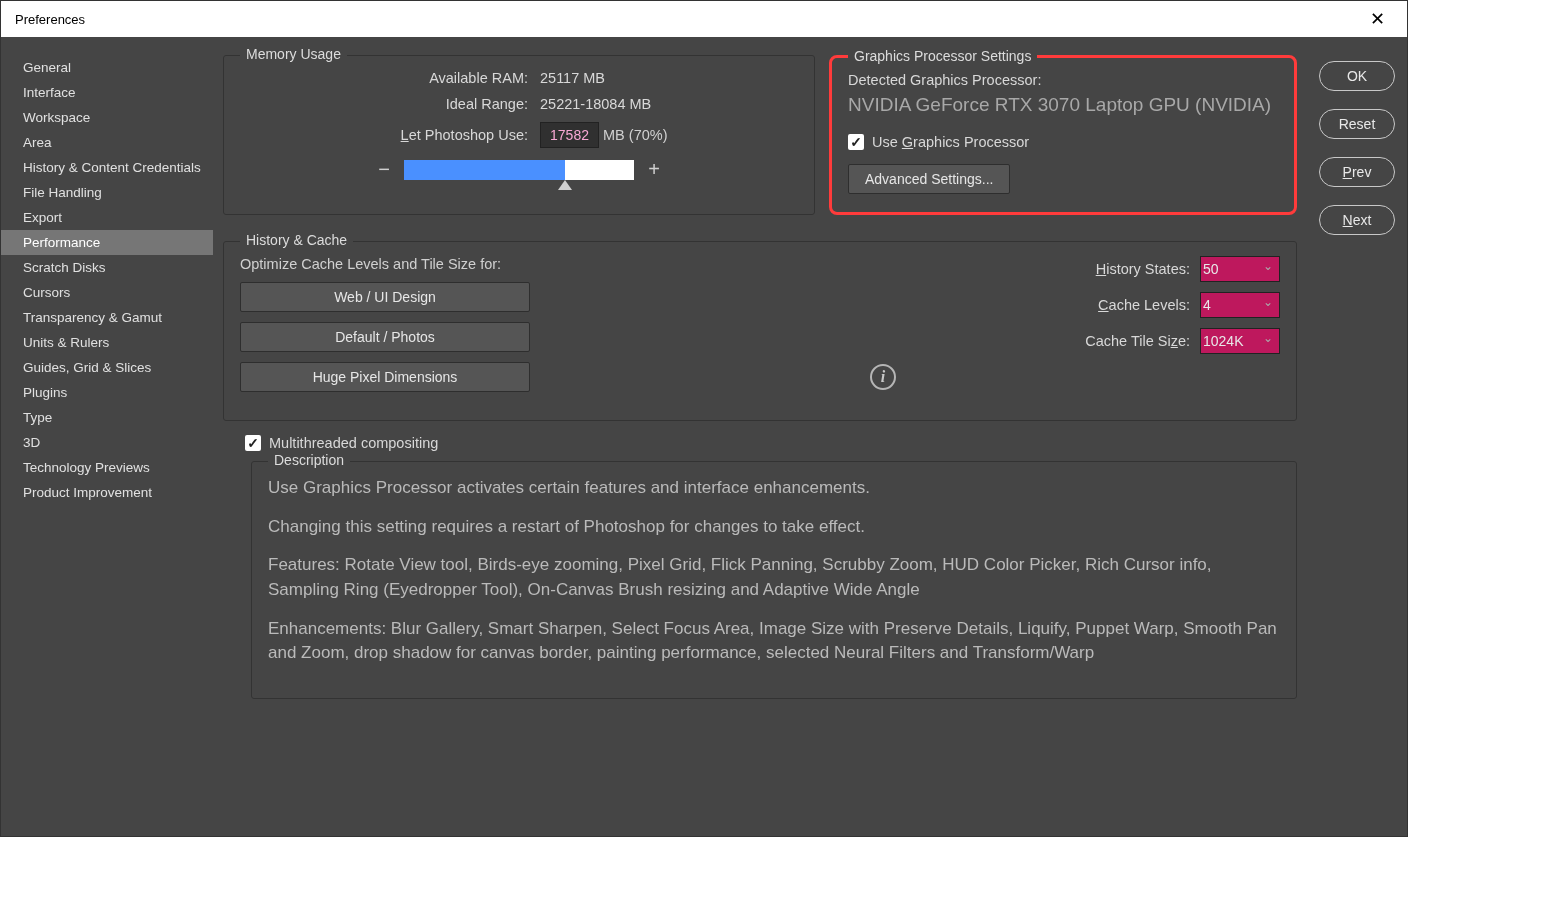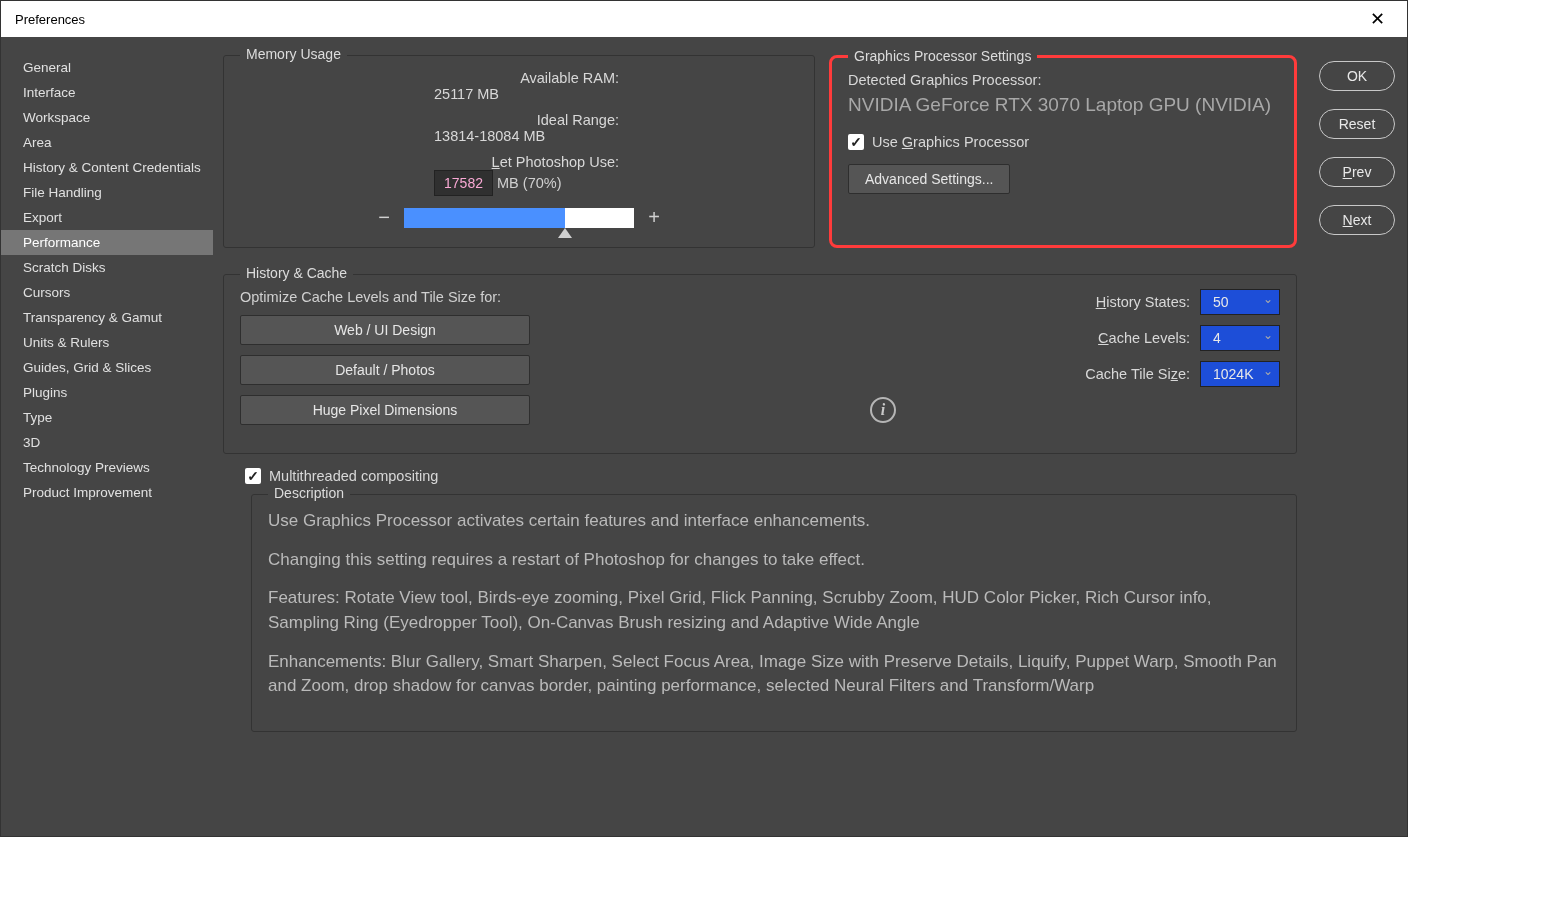--- a/index.html
+++ b/index.html
@@ -19,21 +19,21 @@
 .right-rail { width: 100px; padding: 24px 12px; display: flex; flex-direction: column; gap: 18px; }
 .rail-btn { background: transparent; border: 1.5px solid #c8c8c8; border-radius: 18px; color: #e8e8e8; font-size: 14px; padding: 6px 0; cursor: pointer; text-align: center; }
 
 .fieldset { border: 1px solid #333; border-radius: 3px; padding: 14px 16px 18px 16px; margin-bottom: 12px; position: relative; }
 .fieldset-legend { position: absolute; top: -10px; left: 16px; background: #454545; padding: 0 6px; color: #dcdcdc; font-size: 14px; }
 
 .row-top { display: flex; gap: 14px; }
 .memory-box { flex: 1; }
 .gfx-box { flex: 0 0 468px; border: 3px solid #ff3b3b !important; border-radius: 8px !important; }
 
-.mem-row { display: flex; align-items: center; justify-content: center; margin-bottom: 10px; color: #d8d8d8; font-size: 14.5px; flex-direction: column; }
+.mem-row { display: flex; align-items: center; justify-content: center; gap: 12px; margin-bottom: 10px; color: #d8d8d8; font-size: 14.5px; }
 .mem-row .label { text-align: right; width: 200px; }
 .mem-row .val { width: 170px; text-align: left; }
 .num-input { background: #303030; border: 1px solid #222; color: #f9a8d4; font-size: 14px; padding: 4px 8px; width: 59px; text-align: center; }
 .mem-suffix { color: #d0d0d0; }
 .slider-row { display: flex; align-items: center; justify-content: center; gap: 12px; margin-top: 6px; }
 .minus, .plus { color: #d0d0d0; font-size: 20px; width: 16px; text-align: center; cursor: pointer; }
 .slider-track { width: 230px; height: 20px; background: #fff; position: relative; }
 .slider-fill { background: #4a90ff; height: 100%; width: 70%; }
 .slider-thumb { position: absolute; bottom: -10px; left: calc(70% - 7px); width: 0; height: 0; border-left: 7px solid transparent; border-right: 7px solid transparent; border-bottom: 10px solid #d0d0d0; }
 
@@ -41,21 +41,21 @@
 .gfx-name { color: #a8a8a8; font-size: 19px; margin-bottom: 18px; }
 .check-row { display: flex; align-items: center; gap: 8px; margin-bottom: 14px; color: #d8d8d8; font-size: 14.5px; }
 .checkbox { width: 16px; height: 16px; background: #fff; border-radius: 2px; display: inline-flex; align-items: center; justify-content: center; color: #222; font-size: 14px; font-weight: bold; cursor: pointer; }
 .btn { background: #555; border: 1px solid #2e2e2e; color: #e6e6e6; font-size: 14px; padding: 6px 16px; cursor: pointer; border-radius: 2px; }
 
 .opt-label { color: #d0d0d0; font-size: 14.5px; margin-bottom: 10px; }
 .wide-btn { display: block; width: 290px; text-align: center; margin-bottom: 10px; }
 
 .cache-right { float: right; width: 410px; }
 .param-row { display: flex; align-items: center; justify-content: flex-end; gap: 10px; margin-bottom: 10px; color: #d8d8d8; font-size: 14.5px; }
-.sel { background: #1d4ed8; border: 1px solid #222; color: #e8e8e8; font-size: 14px; padding: 4px 20px 4px 12px; width: 80px; position: relative; cursor: pointer; }
+.sel { background: #be185d; border: 1px solid #222; color: #e8e8e8; font-size: 14px; padding: 4px 20px 4px 2px; width: 80px; position: relative; cursor: pointer; }
 .sel::after { content: "⌄"; position: absolute; right: 6px; top: 2px; color: #aaa; font-size: 12px; }
 .info-row { display: flex; gap: 10px; align-items: flex-start; margin-top: 8px; }
 .info-icon { width: 26px; height: 26px; border: 2px solid #b5b5b5; border-radius: 50%; display: inline-flex; align-items: center; justify-content: center; font-style: italic; font-family: serif; color: #c8c8c8; font-size: 16px; font-weight: bold; }
 .info-text { color: #b5b5b5; font-size: 13px; line-height: 1.35; width: 220px; }
 
 .desc-p { color: #bababa; font-size: 17px; line-height: 1.45; margin-bottom: 14px; }
 .u { text-decoration: underline; }
 .clearfix::after { content:""; display:block; clear:both; }
 </style>
 </head>
@@ -95,21 +95,21 @@
       <div class="row-top">
 
         <div class="fieldset memory-box">
           <div class="fieldset-legend">Memory Usage</div>
           <div class="mem-row">
             <span class="label">Available RAM:</span>
             <span class="val">25117 MB</span>
           </div>
           <div class="mem-row">
             <span class="label">Ideal Range:</span>
-            <span class="val">13814-18084 MB</span>
+            <span class="val">25221-18084 MB</span>
           </div>
           <div class="mem-row">
             <span class="label"><span class="u">L</span>et Photoshop Use:</span>
             <span class="val">
               <input class="num-input" value="17582" style="">
               <span class="mem-suffix">MB (70%)</span>
             </span>
           </div>
           <div class="slider-row">
             <span class="minus">−</span>

